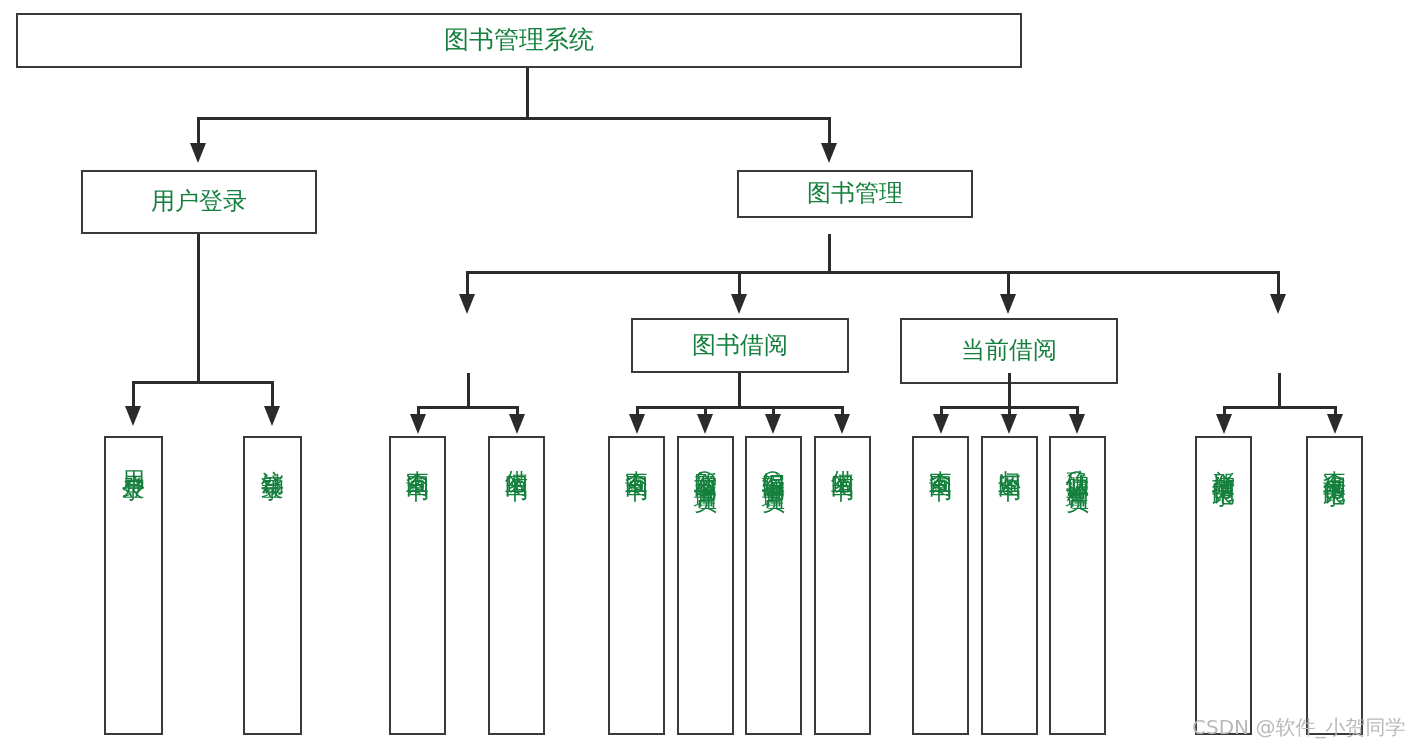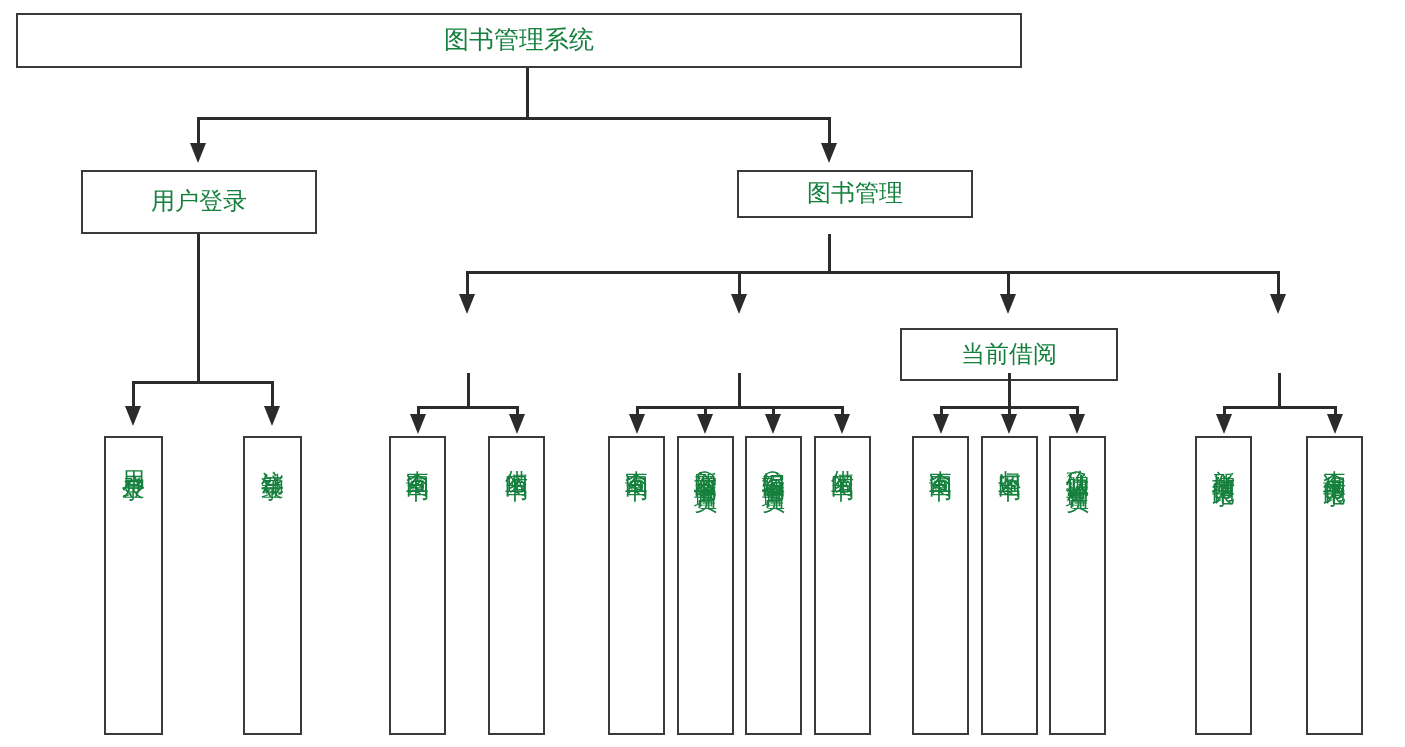--- a/index.html
+++ b/index.html
@@ -121,22 +121,25 @@
   <div class="vline" style="left:738px; top:271px; height:23px;"></div>
   <div class="arrow" style="left:731px; top:294px;"></div>
 
   <div class="vline" style="left:1007px; top:271px; height:23px;"></div>
   <div class="arrow" style="left:1000px; top:294px;"></div>
 
   <div class="vline" style="left:1277px; top:271px; height:23px;"></div>
   <div class="arrow" style="left:1270px; top:294px;"></div>
 
 
-
-  <div class="node h" style="left:900px; top:328px; width:218px; height:53px;">
+  <div class="node h" style="left:631px; top:318px; width:218px; height:55px;">
+    <span class="label">图书借阅</span>
+  </div>
+
+  <div class="node h" style="left:900px; top:318px; width:218px; height:66px;">
     <span class="label">当前借阅</span>
   </div>
 
 
   <div class="vline" style="left:467px; top:373px; height:34px;"></div>
   <div class="hline" style="left:418px; top:406px; width:100px;"></div>
   <div class="vline" style="left:417px; top:406px; height:12px;"></div>
   <div class="arrow" style="left:410px; top:414px;"></div>
   <div class="vline" style="left:516px; top:406px; height:12px;"></div>
   <div class="arrow" style="left:509px; top:414px;"></div>
@@ -205,14 +208,15 @@
     <span class="label">确认归还（管理员）</span>
   </div>
 
   <div class="node v" style="left:1195px; top:436px; width:57px; height:299px;">
     <span class="label">新增借阅记录</span>
   </div>
   <div class="node v" style="left:1306px; top:436px; width:57px; height:299px;">
     <span class="label">查询借阅记录</span>
   </div>
 
+  <div class="watermark" style="left:1192px; top:714px;">CSDN @软件_小贺同学</div>
 
 </div>
 
 </body></html>

